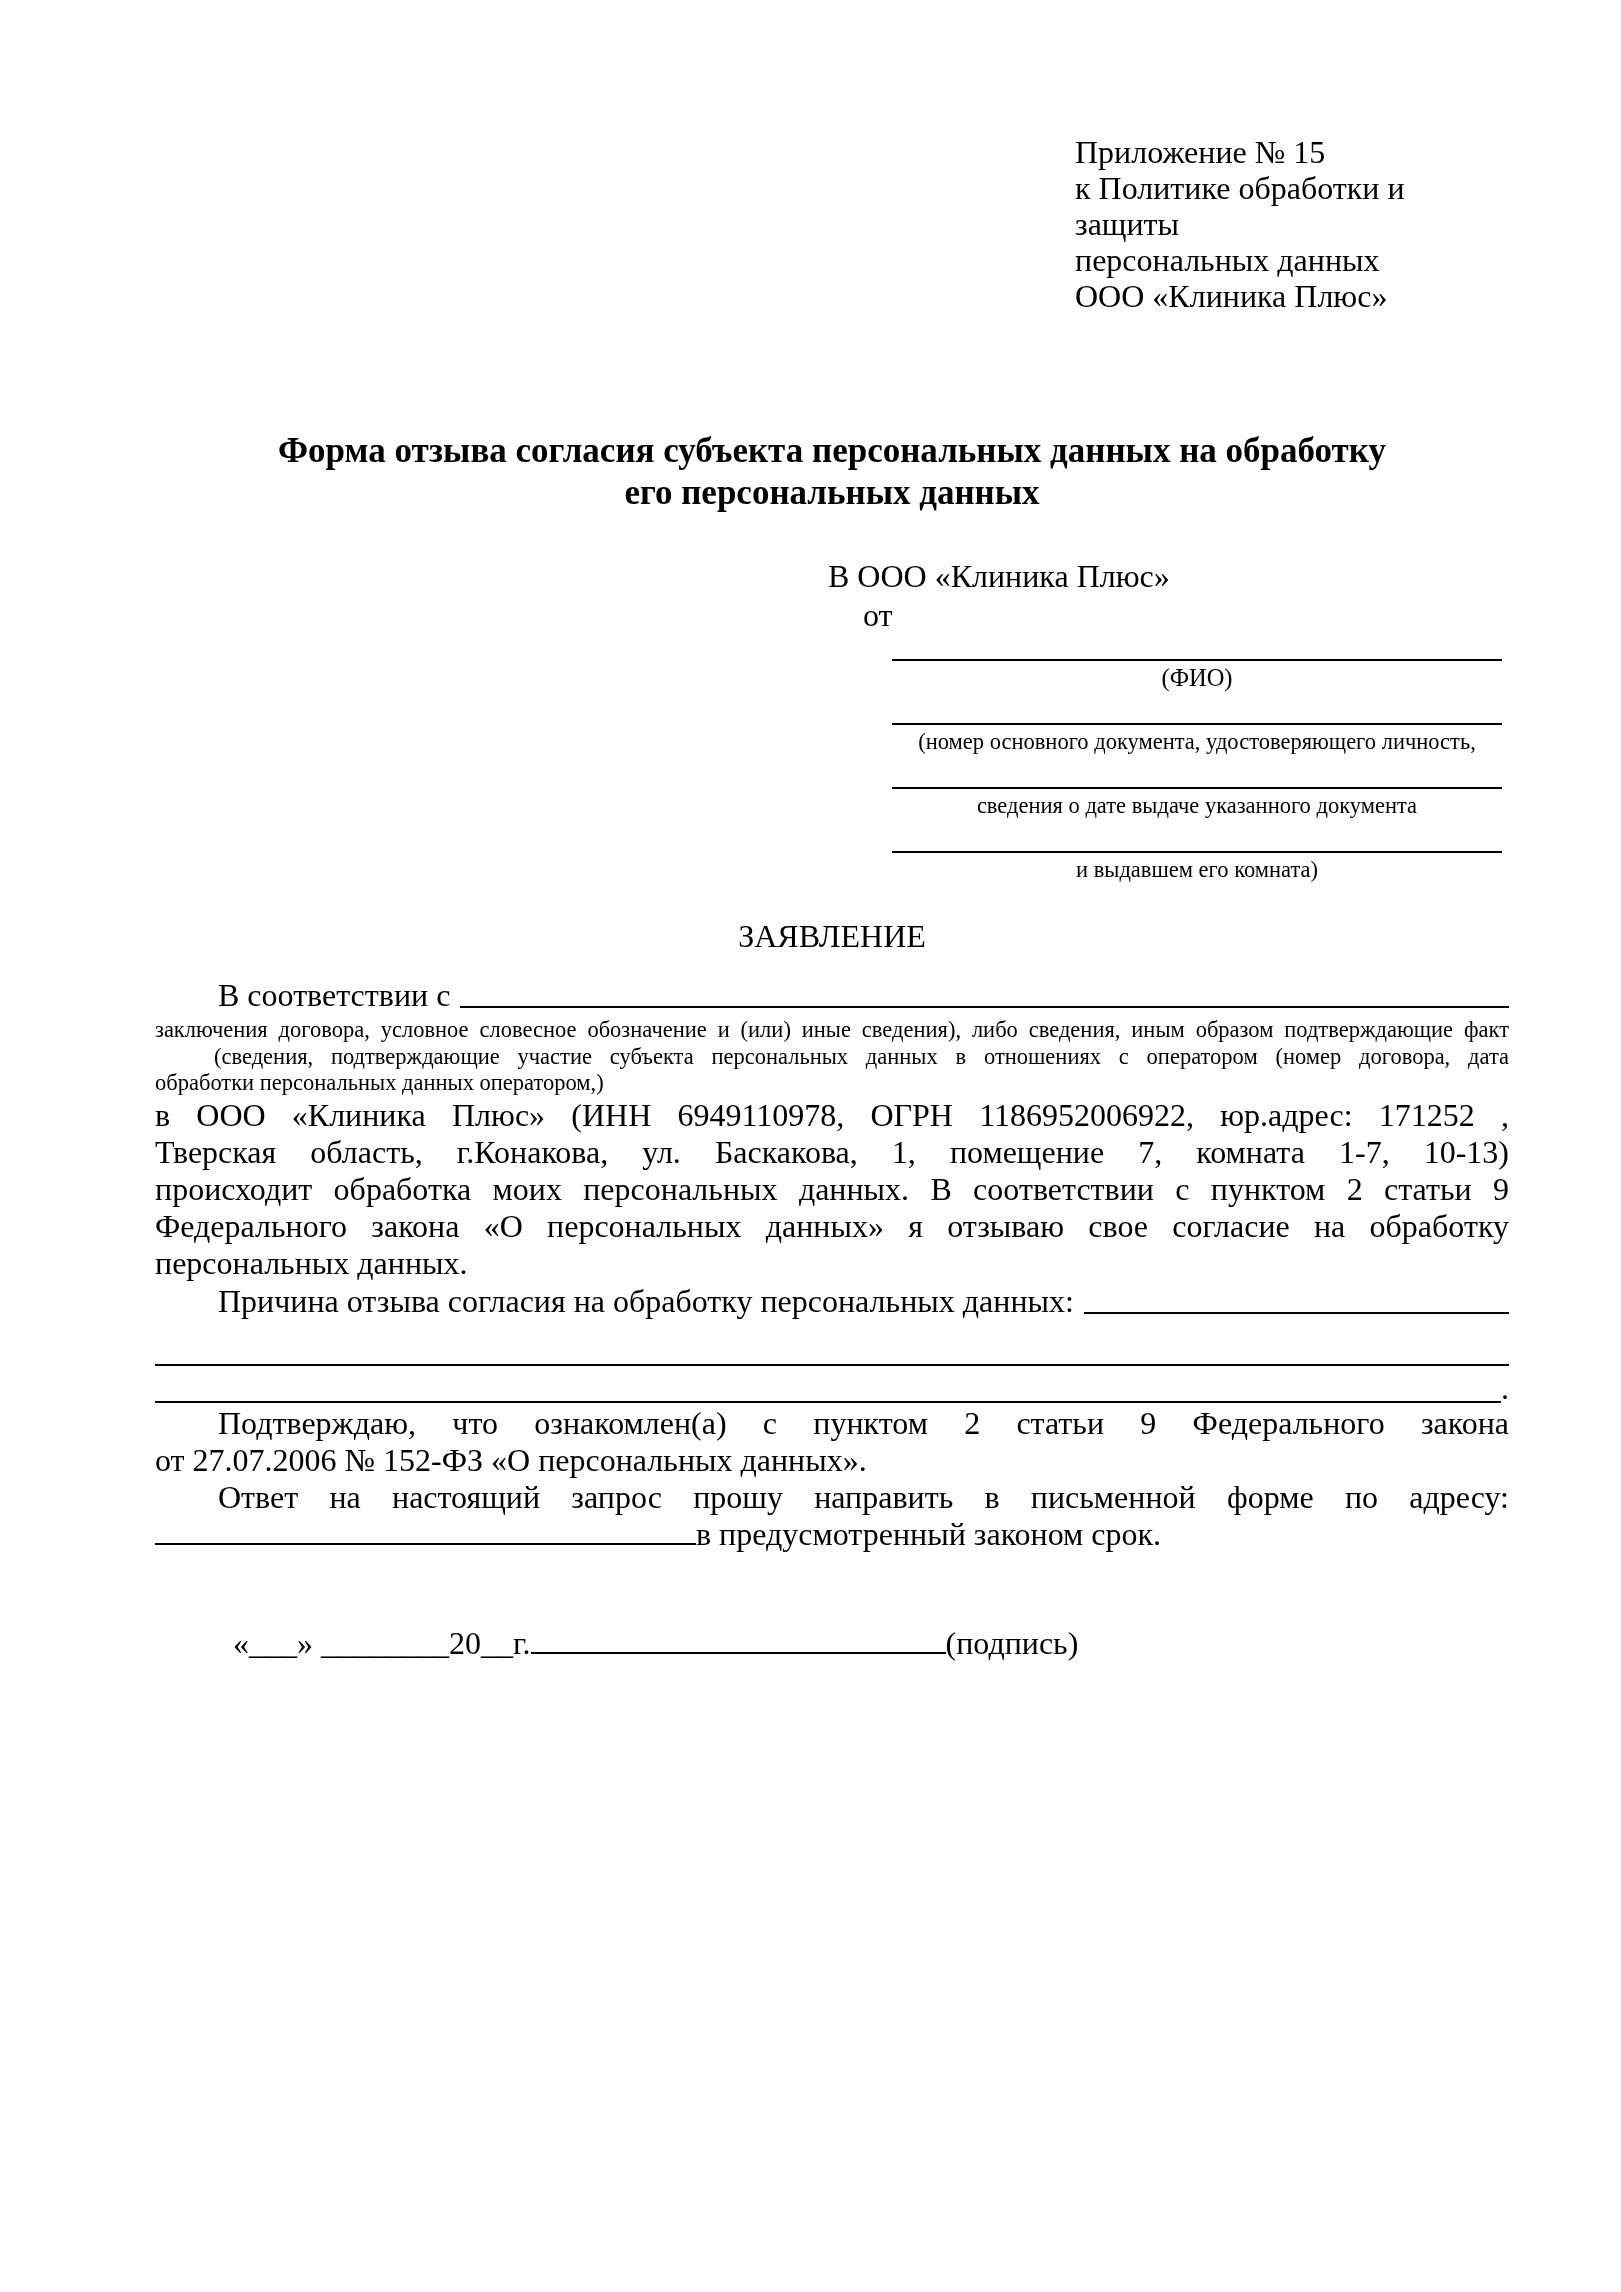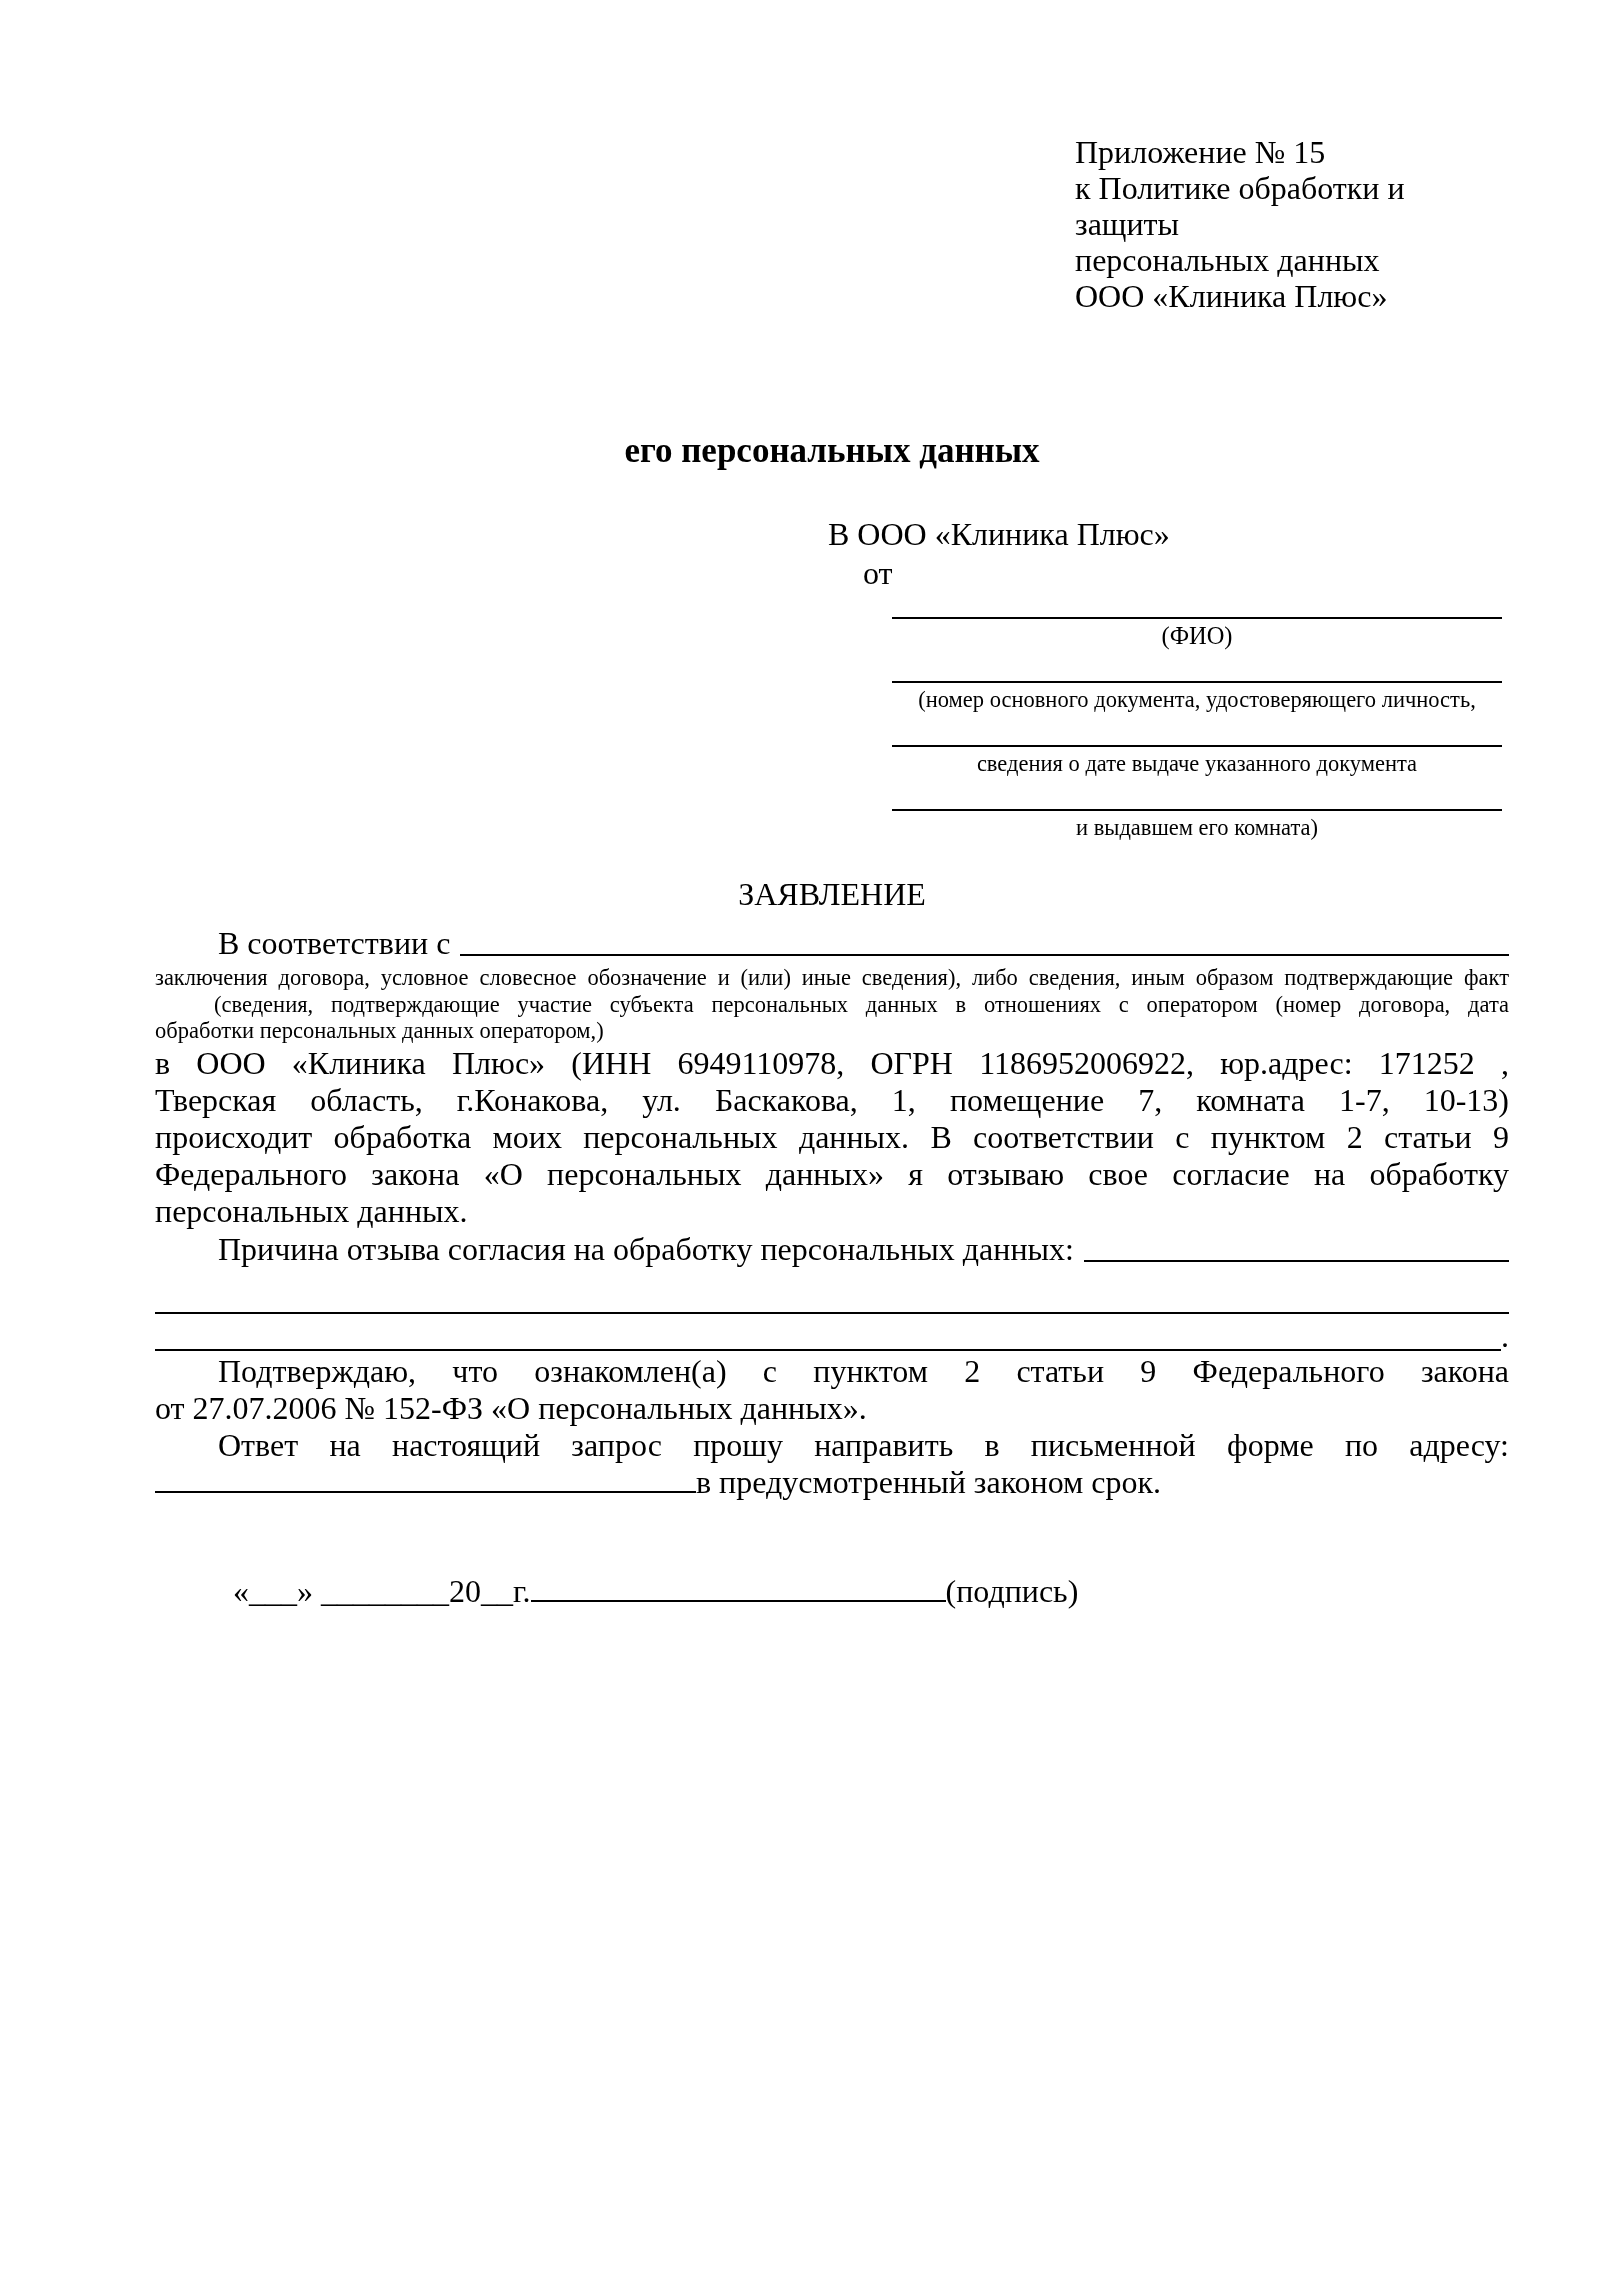--- a/index.html
+++ b/index.html
@@ -60,21 +60,21 @@
   }
   .field-label.fio { font-size: 24.5px; }
 
   
   .statement-heading {
     margin-top: 34px;
     text-align: center;
     line-height: 39px;
   }
   .intro-row {
-    margin-top: 10px;
+    margin-top: 20px;
     display: flex;
     align-items: flex-end;
     line-height: 39px;
   }
   .intro-row .prefix { margin-left: 63px; white-space: nowrap; }
   .fill-line {
     flex: 1;
     border-bottom: 2.9px solid #000000;
     margin-bottom: 6.9px;
     margin-left: 9.8px;
@@ -146,20 +146,21 @@
 <div class="page">
 
   <div class="header-note">
     <div>Приложение № 15</div>
     <div>к Политике обработки и защиты</div>
     <div>персональных данных</div>
     <div>ООО «Клиника Плюс»</div>
   </div>
 
   <div class="doc-title">
+    <div>Форма отзыва согласия субъекта персональных данных на обработку</div>
     <div>его персональных данных</div>
   </div>
 
   <div class="addressee">
     <div class="addressee-to">В ООО «Клиника Плюс»</div>
     <div class="addressee-from">от</div>
 
     <div class="fields">
       <div class="field">
         <div class="write-line"></div>

